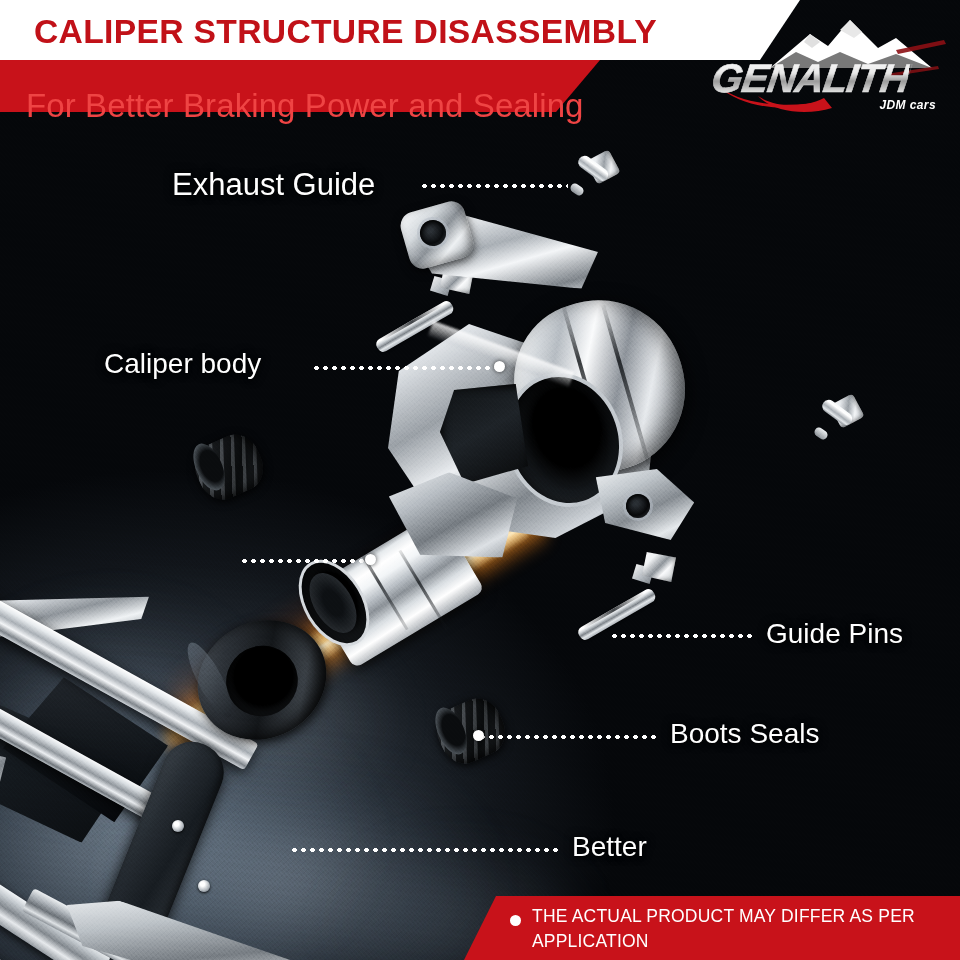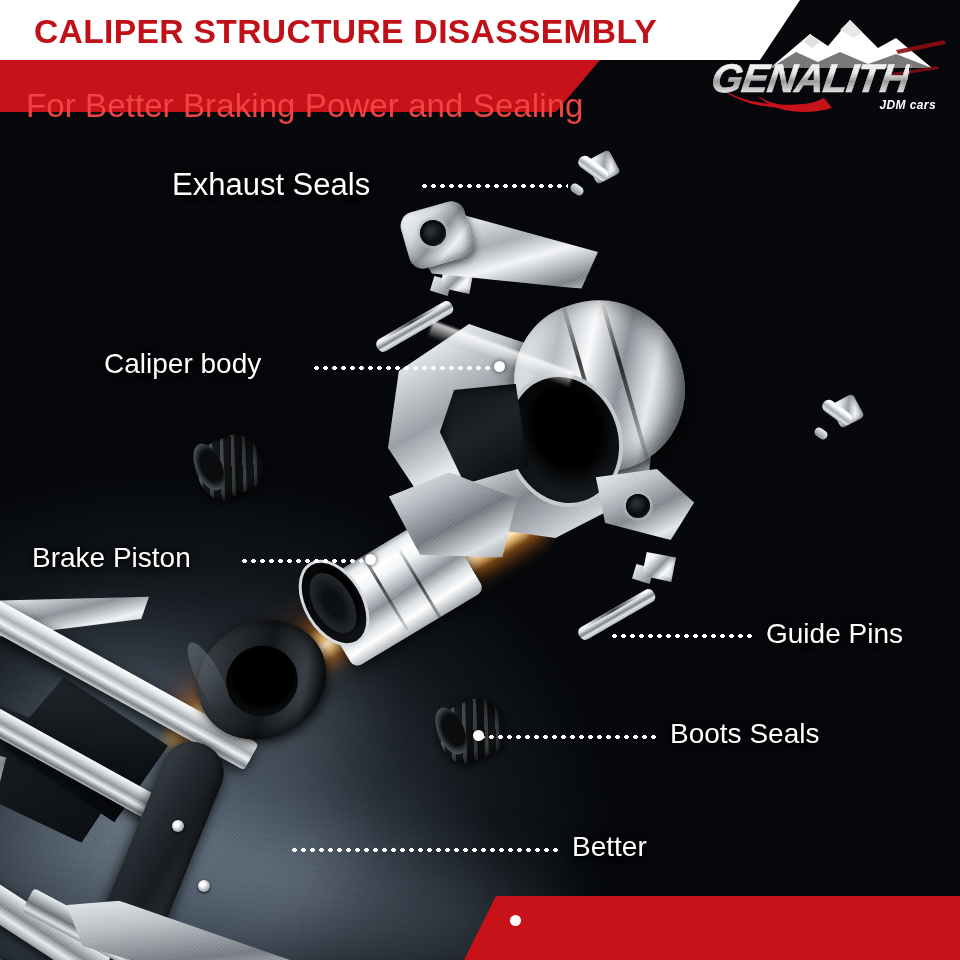--- a/index.html
+++ b/index.html
@@ -579,25 +579,24 @@
   <div class="leader" style="left:240px; top:559px; width:128px;"></div>
   <div class="leader-dot" style="left:365px; top:554px;"></div>
 
   <div class="leader" style="left:610px; top:634px; width:142px;"></div>
 
   <div class="leader" style="left:478px; top:735px; width:182px;"></div>
   <div class="leader-dot" style="left:473px; top:730px;"></div>
 
   <div class="leader" style="left:290px; top:848px; width:268px;"></div>
 
-  <div class="lbl light" style="left:172px; top:167px; font-size:31px;">Exhaust Seals</div>
+  <div class="lbl light" style="left:172px; top:167px; font-size:31px;">Exhaust Guide</div>
 
   <div class="lbl bold" style="left:104px; top:348px; font-size:28px;">Caliper body</div>
 
-  <div class="lbl bold" style="left:32px; top:542px; font-size:28px;">Brake Piston</div>
 
   <div class="lbl bold" style="left:766px; top:618px; font-size:28px;">Guide Pins</div>
 
   <div class="lbl bold" style="left:670px; top:718px; font-size:28px;">Boots Seals</div>
 
   <div class="lbl bold" style="left:572px; top:831px; font-size:28px;">Better</div>
 
   <div class="header-white"></div>
   <div class="header-title">CALIPER STRUCTURE DISASSEMBLY</div>
   <div class="header-red"></div>
@@ -613,14 +612,15 @@
       <path d="M58 84 C76 96, 104 96, 124 86 L132 96 C106 104, 72 100, 58 84 Z" fill="#C8121A"></path>
       <path d="M196 38 L244 28 L246 32 L198 42 Z" fill="#8c1014" opacity="0.9"></path>
       <path d="M186 62 L238 54 L239 57 L187 65 Z" fill="#8c1014" opacity="0.8"></path>
     </svg>
     <div class="logo-word">GENALITH</div>
     <div class="logo-tag">JDM cars</div>
   </div>
 
   <div class="disclaimer"></div>
   <div class="disclaimer-bullet"></div>
+  <div class="disclaimer-text">THE ACTUAL PRODUCT MAY DIFFER AS PER APPLICATION</div>
 
 </div>
 
 </body></html>

